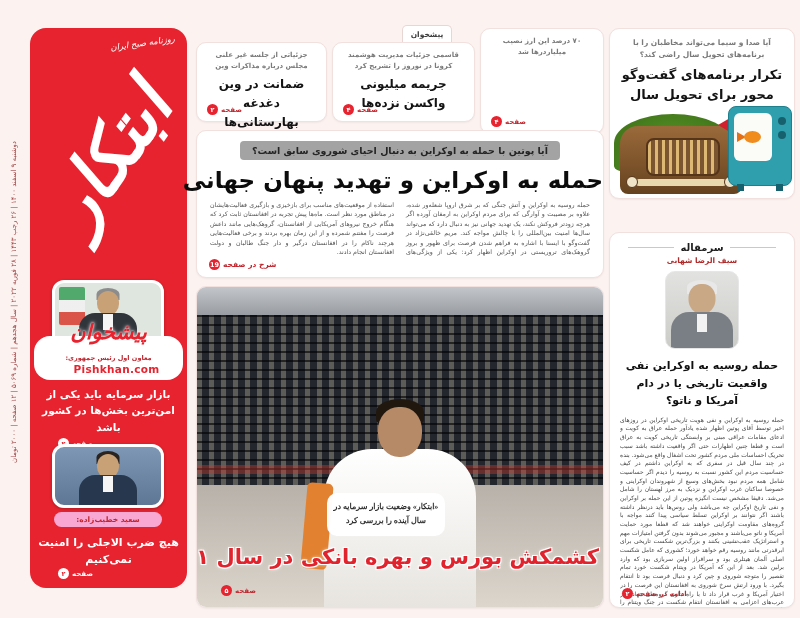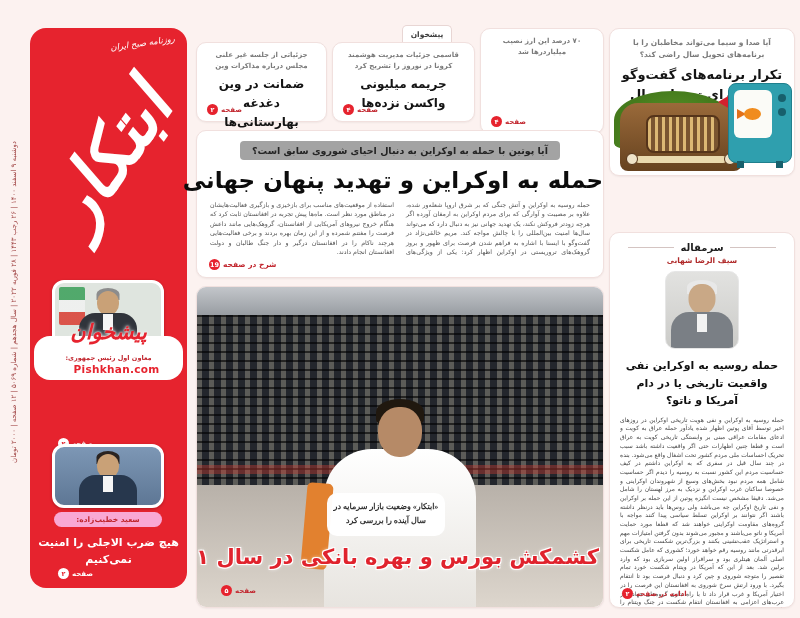--- a/index.html
+++ b/index.html
@@ -36,21 +36,21 @@
   .sb-head1{top:358px;font-size:10.5px;}
   .sb-head2{top:506px;font-size:11px;}
   .sb-caption2{position:absolute;left:24px;top:484px;width:108px;height:15px;background:#f9a8d4;border-radius:8px;color:#c2272f;font-size:7.5px;font-weight:bold;display:flex;align-items:center;justify-content:center;}
   .sb-badge1{left:28px;top:410px;}
   .sb-badge2{left:28px;top:540px;}
   
   .tab{position:absolute;left:402px;top:25px;width:48px;height:17px;background:#fff;border:1px solid #e8d6d4;border-bottom:none;border-radius:5px 5px 0 0;font-size:7.5px;font-weight:bold;color:#3c3c3c;display:flex;align-items:center;justify-content:center;}
   .card-vienna{left:196px;top:42px;width:131px;height:80px;padding:7px 8px;}
   .card-vaccine{left:332px;top:42px;width:143px;height:80px;padding:7px 8px;}
   .card-currency{left:480px;top:28px;width:124px;height:106px;padding:7px 8px;}
-  .card-tv{left:609px;top:28px;width:186px;height:148px;padding:8px 10px;overflow:hidden;}
+  .card-tv{left:609px;top:28px;width:186px;height:171px;padding:8px 10px;overflow:hidden;}
   .card-vienna .head-sm,.card-vaccine .head-sm{font-size:12px;margin-top:3px;}
   .card-currency .head-sm{font-size:10.5px;margin-top:3px;}
   .card-tv .kicker{font-size:7.5px;}
   .card-tv .head-sm{font-size:13px;margin-top:4px;}
   .badge-bl{left:10px;bottom:6px;}
   .badge-tv{left:16px;top:100px;}
   
   .illus{position:absolute;left:0;right:0;bottom:0;height:100px;}
   .grass{position:absolute;left:4px;bottom:26px;width:118px;height:58px;background:radial-gradient(ellipse at 50% 110%,#6aa832 0%,#447a1c 75%);border-radius:55% 55% 12% 12%;}
   .radio{position:absolute;left:10px;bottom:4px;width:122px;height:68px;background:linear-gradient(#9a6a3a,#66421f);border-radius:18px 18px 8px 8px;}
@@ -124,20 +124,21 @@
       <div class="man suit-dark" style="position:absolute;"></div>
       <div class="shirt"></div>
     </div>
 
     <div class="sb-band">
       <div class="sb-script">پیشخوان</div>
       <div class="sb-caption">معاون اول رئیس جمهوری:</div>
       <div class="sb-url">Pishkhan.com</div>
     </div>
 
+    <div class="sb-head sb-head1">بازار سرمایه باید یکی از امن‌ترین بخش‌ها در کشور باشد</div>
     <div class="pagebadge pagebadge-light sb-badge1">
       <span>صفحه</span>
       <span class="num">۲</span>
     </div>
 
     <div class="sb-photo sb-photo2">
       <div class="man hair-dark" style="position:absolute;"></div>
       <div class="man head-skin" style="position:absolute;top:7px;"></div>
       <div class="man suit-navy" style="position:absolute;"></div>
       <div class="shirt" style="top:29px;"></div>

